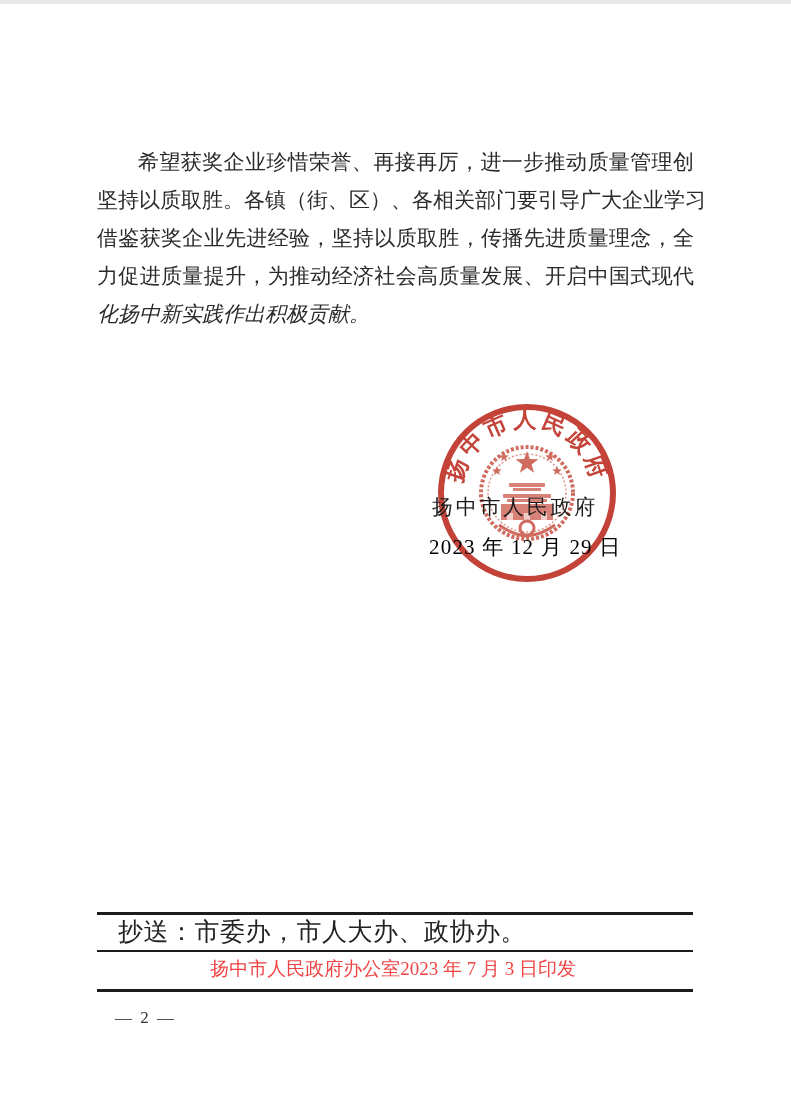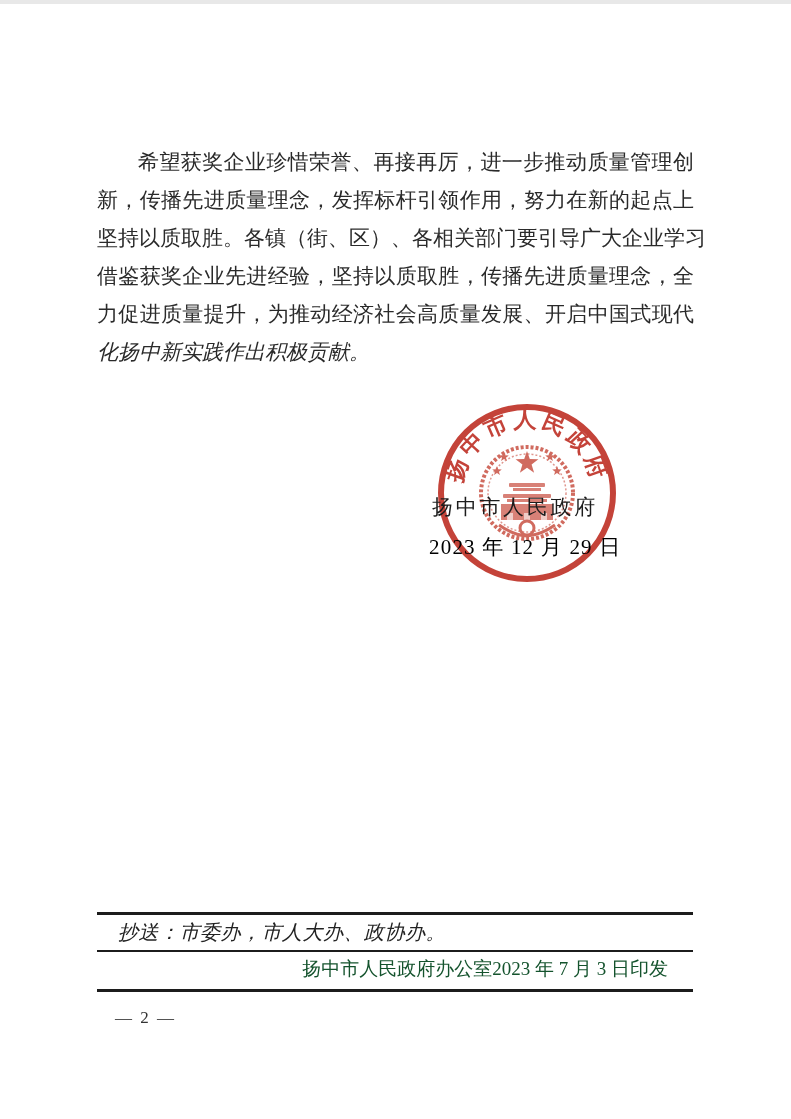--- a/index.html
+++ b/index.html
@@ -46,41 +46,40 @@
     color:#000000;white-space:nowrap;
   }
 
   
   .rule{position:absolute;left:97px;width:596px;background:#1c1c1c;}
   .rule.top{top:908px;height:3px;}
   .rule.mid{top:946px;height:2px;}
   .rule.bot{top:985px;height:3px;}
   .cc-line{
     position:absolute;left:118px;top:916px;
-    font-size:20px;letter-spacing:0.5px;line-height:24px;
-    color:#222;white-space:nowrap;font-style:italic;
+    font-size:25px;letter-spacing:0.5px;line-height:24px;
+    color:#222;white-space:nowrap;
   }
   .issuer-row{
     position:absolute;left:118px;top:953px;width:550px;
-    display:flex;justify-content:flex-end;
-    font-size:19px;line-height:24px;color:#14532d;white-space:nowrap;
+    display:flex;justify-content:center;
+    font-size:19px;line-height:24px;color:#ef4444;white-space:nowrap;
   }
   .page-number{
     position:absolute;left:115px;top:1004px;
     font-size:17px;letter-spacing:2px;color:#333;white-space:nowrap;
   }
 </style>
 </head>
 <body>
 
 <div class="page">
 
   <div class="body-block">
     <div class="body-line first">希望获奖企业珍惜荣誉、再接再厉，进一步推动质量管理创</div>
-    <div class="body-line">新，传播先进质量理念，发挥标杆引领作用，努力在新的起点上</div>
     <div class="body-line">坚持以质取胜。各镇（街、区）、各相关部门要引导广大企业学习</div>
     <div class="body-line">借鉴获奖企业先进经验，坚持以质取胜，传播先进质量理念，全</div>
     <div class="body-line">力促进质量提升，为推动经济社会高质量发展、开启中国式现代</div>
     <div class="body-line last">化扬中新实践作出积极贡献。</div>
   </div>
 
   <div class="seal">
     <svg viewBox="0 0 200 200" xmlns="http://www.w3.org/2000/svg">
       <defs>
         <path id="arcPath" d="M 35,88.5 A 66,66 0 0 1 165,88.5" fill="none"></path>

